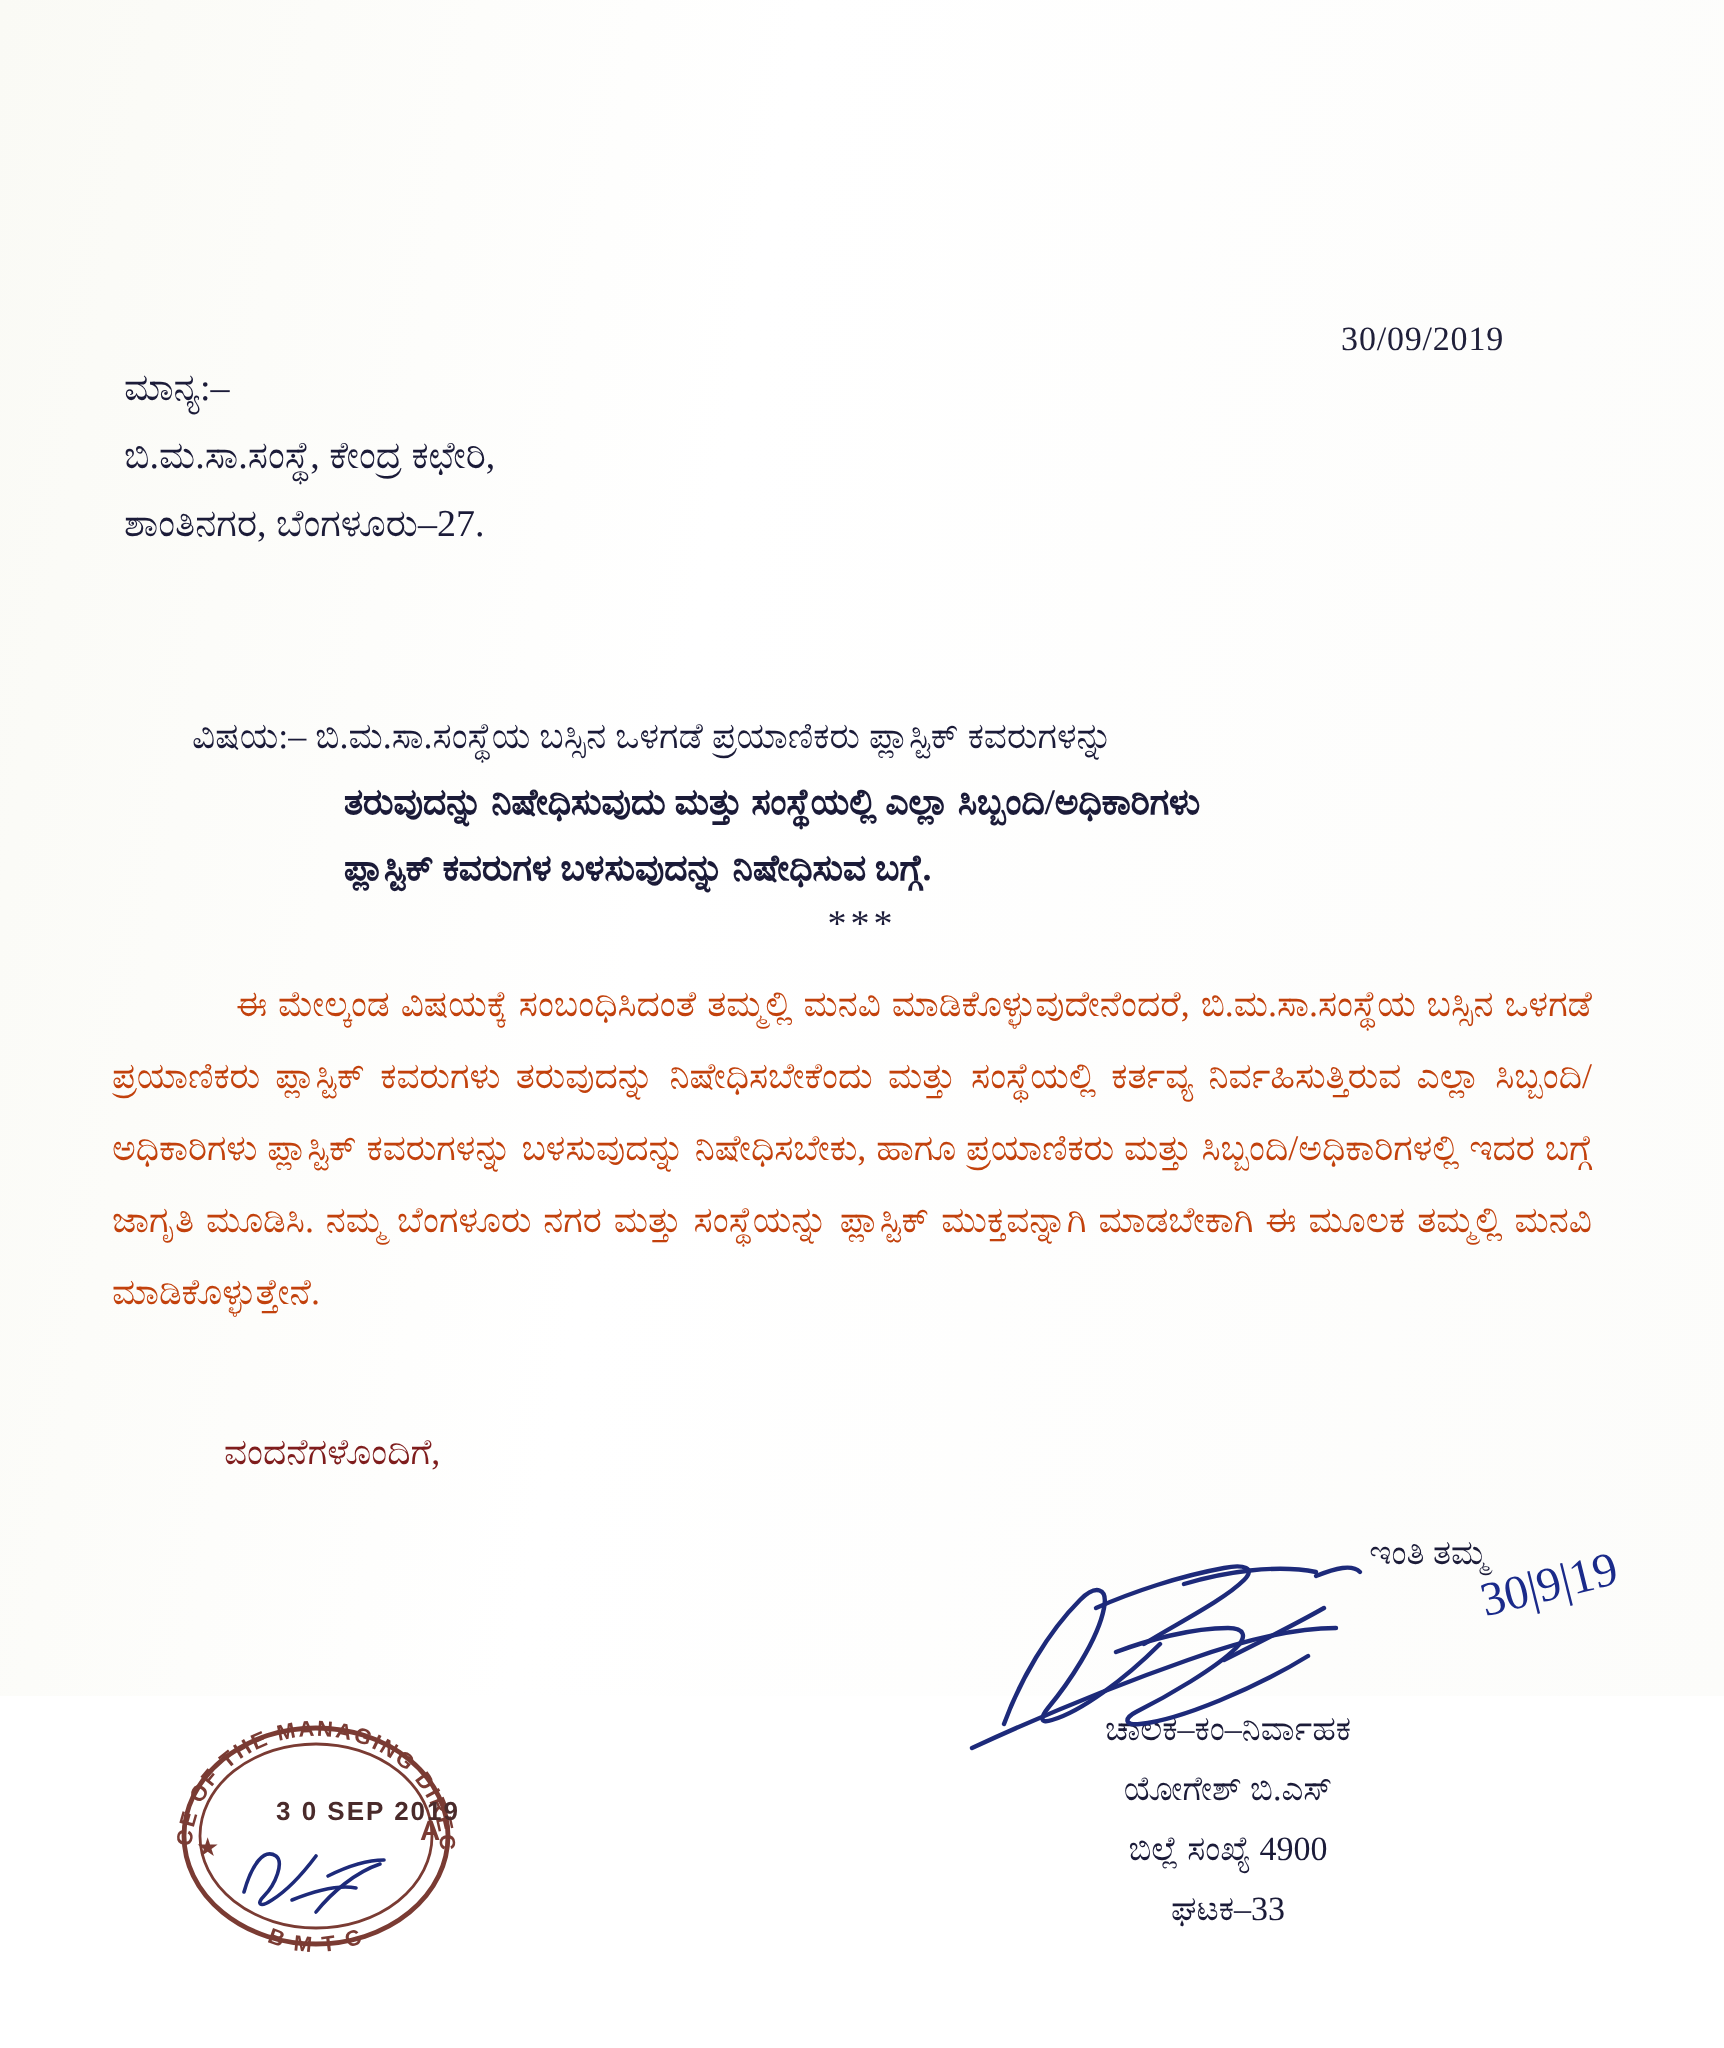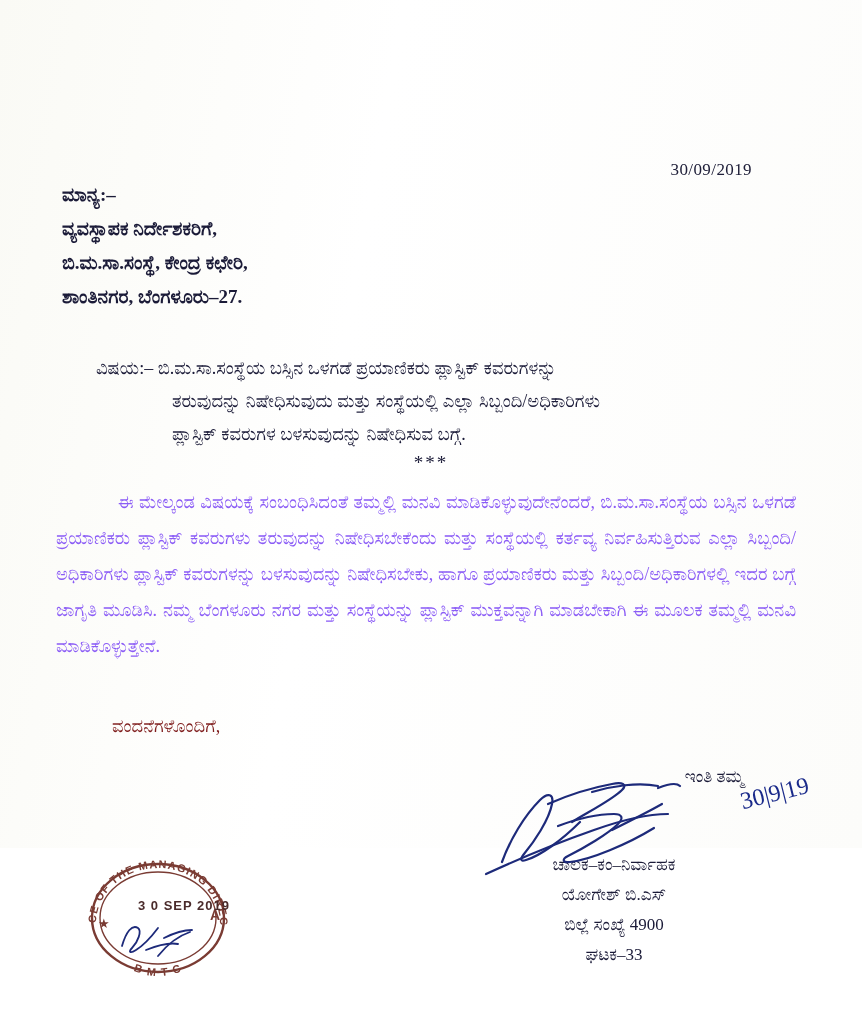--- a/index.html
+++ b/index.html
@@ -41,58 +41,58 @@
   .addr {
     position: absolute;
     top: 178px;
     left: 62px;
     font-size: 19px;
     line-height: 34px;
     color: #1b1b38;
   }
   .addr div {
     white-space: nowrap;
-    font-weight: bold;
   }
   .subject-block {
     position: absolute;
     top: 352px;
     left: 96px;
     width: 640px;
     font-size: 18px;
     line-height: 33px;
     color: #1b1b38;
   }
   .subject-block .sub-first {
     display: block;
   }
   .subject-block .sub-rest {
     display: block;
     padding-left: 76px;
     text-align: justify;
     text-justify: inter-word;
+    font-weight: bold;
   }
   .stars {
     position: absolute;
     top: 452px;
     left: 0;
     width: 862px;
     text-align: center;
     font-size: 19px;
     letter-spacing: 2px;
     color: #1b1b38;
   }
   .body-text {
     position: absolute;
     top: 484px;
     left: 56px;
     width: 740px;
     font-size: 18px;
     line-height: 36px;
-    color: #8b5cf6;
+    color: #c2410c;
     text-align: justify;
     text-justify: inter-word;
   }
   .body-text .indent {
     display: inline-block;
     width: 62px;
   }
   .closing {
     position: absolute;
     top: 716px;
@@ -163,21 +163,20 @@
 </style>
 </head>
 <body>
 
 <div class="page">
 
   <div class="date-line">30/09/2019</div>
 
   <div class="addr">
     <div>ಮಾನ್ಯ:–</div>
-    <div>ವ್ಯವಸ್ಥಾಪಕ ನಿರ್ದೇಶಕರಿಗೆ,</div>
     <div>ಬಿ.ಮ.ಸಾ.ಸಂಸ್ಥೆ, ಕೇಂದ್ರ ಕಛೇರಿ,</div>
     <div>ಶಾಂತಿನಗರ, ಬೆಂಗಳೂರು–27.</div>
   </div>
 
   <div class="subject-block">
     <span class="sub-first">
       <span>ವಿಷಯ:–</span>
       <span>ಬಿ.ಮ.ಸಾ.ಸಂಸ್ಥೆಯ ಬಸ್ಸಿನ ಒಳಗಡೆ ಪ್ರಯಾಣಿಕರು ಪ್ಲಾಸ್ಟಿಕ್ ಕವರುಗಳನ್ನು</span>
     </span>
     <span class="sub-rest">ತರುವುದನ್ನು ನಿಷೇಧಿಸುವುದು ಮತ್ತು ಸಂಸ್ಥೆಯಲ್ಲಿ ಎಲ್ಲಾ ಸಿಬ್ಬಂದಿ/ಅಧಿಕಾರಿಗಳು</span>

